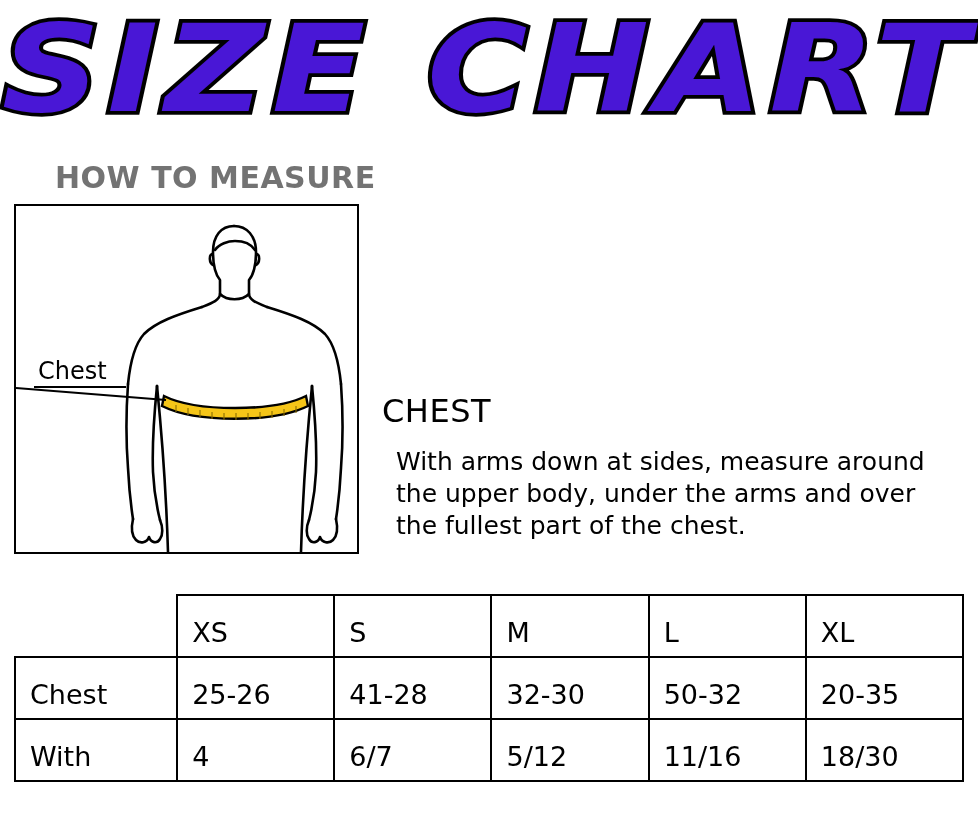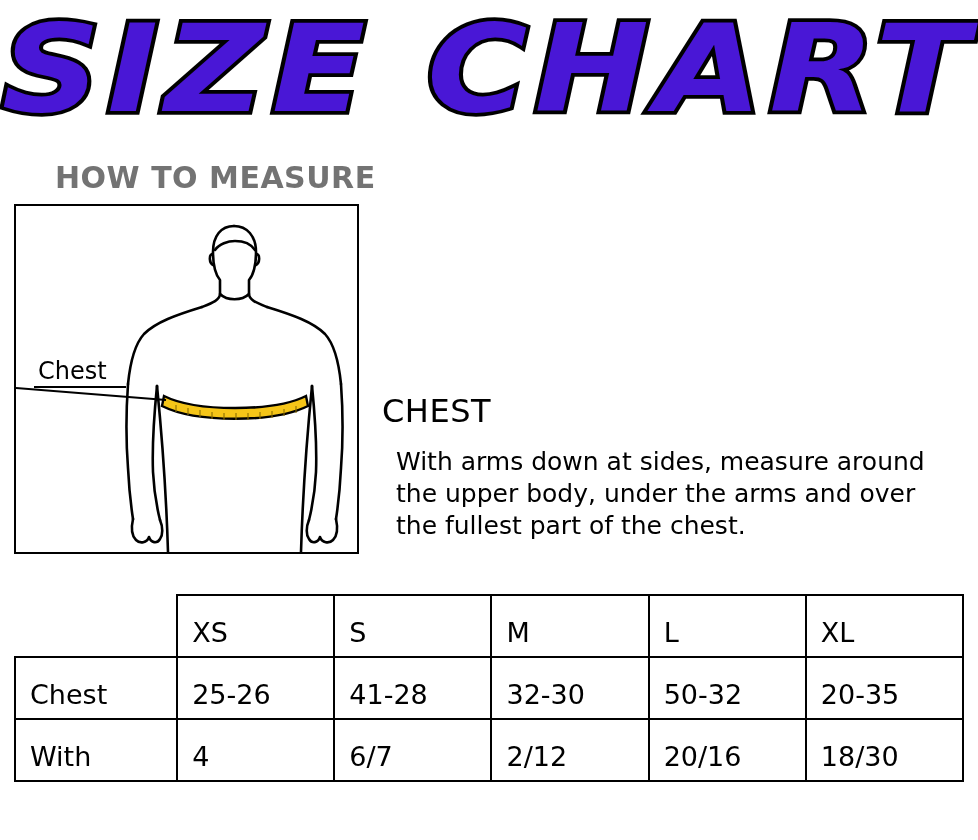--- a/index.html
+++ b/index.html
@@ -235,20 +235,20 @@
         <td>25-26</td>
         <td>41-28</td>
         <td>32-30</td>
         <td>50-32</td>
         <td>20-35</td>
       </tr>
       <tr>
         <td>With</td>
         <td>4</td>
         <td>6/7</td>
-        <td>2/12</td>
-        <td>20/16</td>
+        <td>5/12</td>
+        <td>11/16</td>
         <td>18/30</td>
       </tr>
     </tbody>
   </table>
 
 </div>
 
 </body></html>

